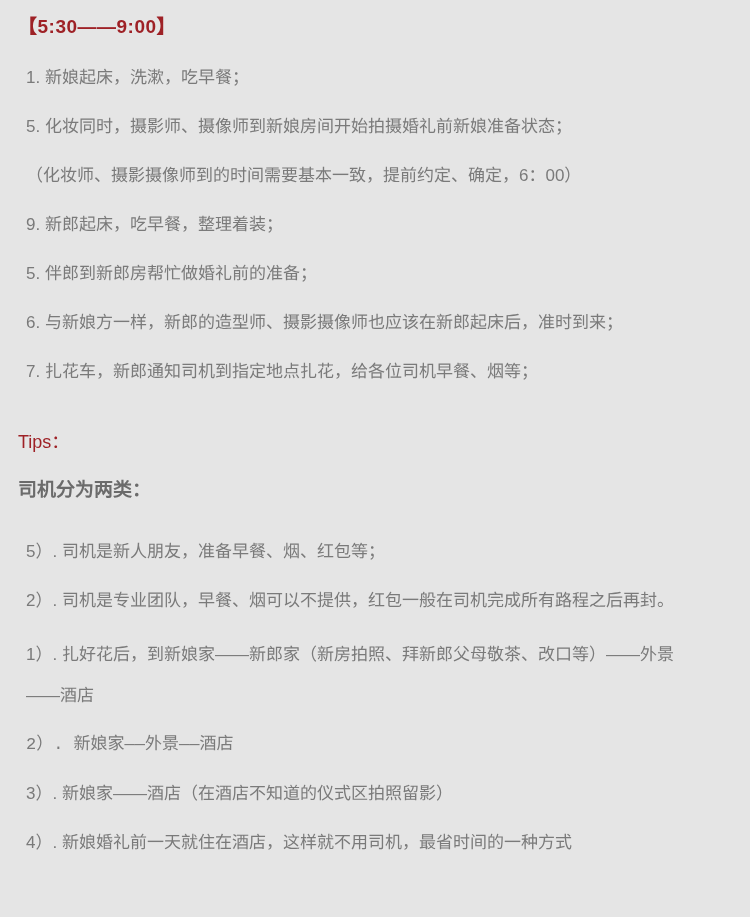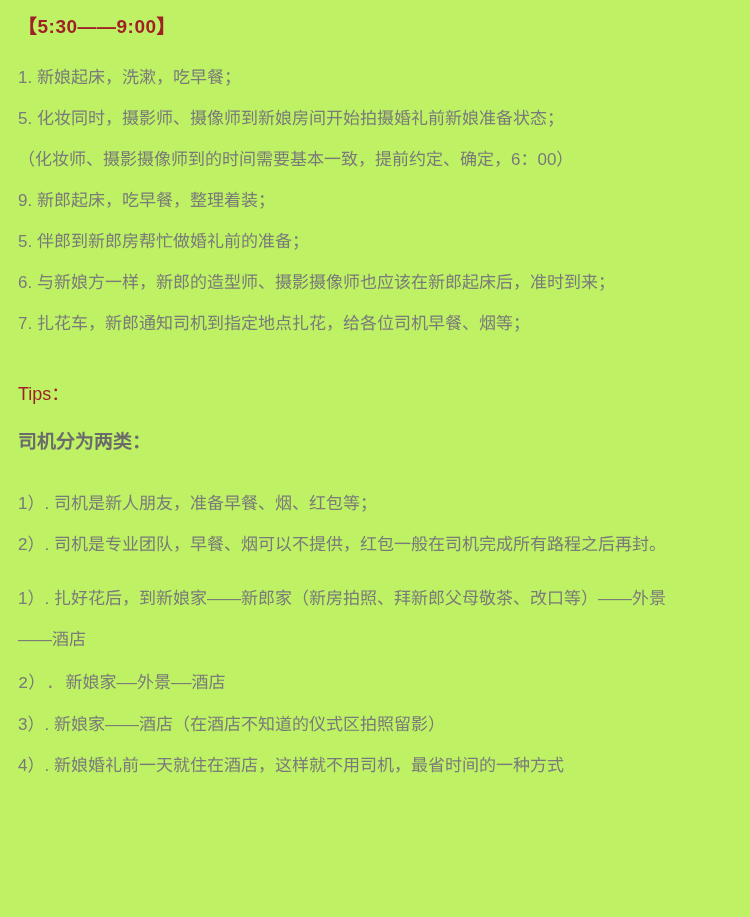--- a/index.html
+++ b/index.html
@@ -9,32 +9,32 @@
   }
   body {
     width: 750px;
     font-family: "Liberation Sans", "DejaVu Sans", sans-serif;
   }
   .doc {
     box-sizing: border-box;
     width: 750px;
     min-height: 917px;
     padding: 13px 20px 20px 18px;
-    background: #bef264;
+    background: #e5e5e5;
   }
   .title {
     margin: 0 0 16px 0;
     font-size: 19px;
     font-weight: bold;
     line-height: 28px;
     color: #9e2126;
     letter-spacing: 0.5px;
   }
   .body-line {
-    margin: 0;
+    margin: 8px;
     max-width: 681px;
     font-size: 17px;
     line-height: 41px;
     color: #7a7a7a;
   }
   .wrap-early {
     max-width: 658px;
   }
   .tips-heading {
     margin: 30px 0 0 0;
@@ -74,21 +74,21 @@
   <p class="body-line">5. 伴郎到新郎房帮忙做婚礼前的准备；</p>
 
   <p class="body-line">6. 与新娘方一样，新郎的造型师、摄影摄像师也应该在新郎起床后，准时到来；</p>
 
   <p class="body-line">7. 扎花车，新郎通知司机到指定地点扎花，给各位司机早餐、烟等；</p>
 
   <h3 class="tips-heading">Tips：</h3>
 
   <p class="subhead">司机分为两类：</p>
 
-  <p class="body-line gap-lg">1）. 司机是新人朋友，准备早餐、烟、红包等；</p>
+  <p class="body-line gap-lg">5）. 司机是新人朋友，准备早餐、烟、红包等；</p>
 
   <p class="body-line">2）. 司机是专业团队，早餐、烟可以不提供，红包一般在司机完成所有路程之后再封。</p>
 
 
   <p class="body-line wrap-early gap-md">1）. 扎好花后，到新娘家——新郎家（新房拍照、拜新郎父母敬茶、改口等）——外景——酒店</p>
 
   <p class="body-line gap-sm">2）. 新娘家——外景——酒店</p>
 
   <p class="body-line">3）. 新娘家——酒店（在酒店不知道的仪式区拍照留影）</p>
 

